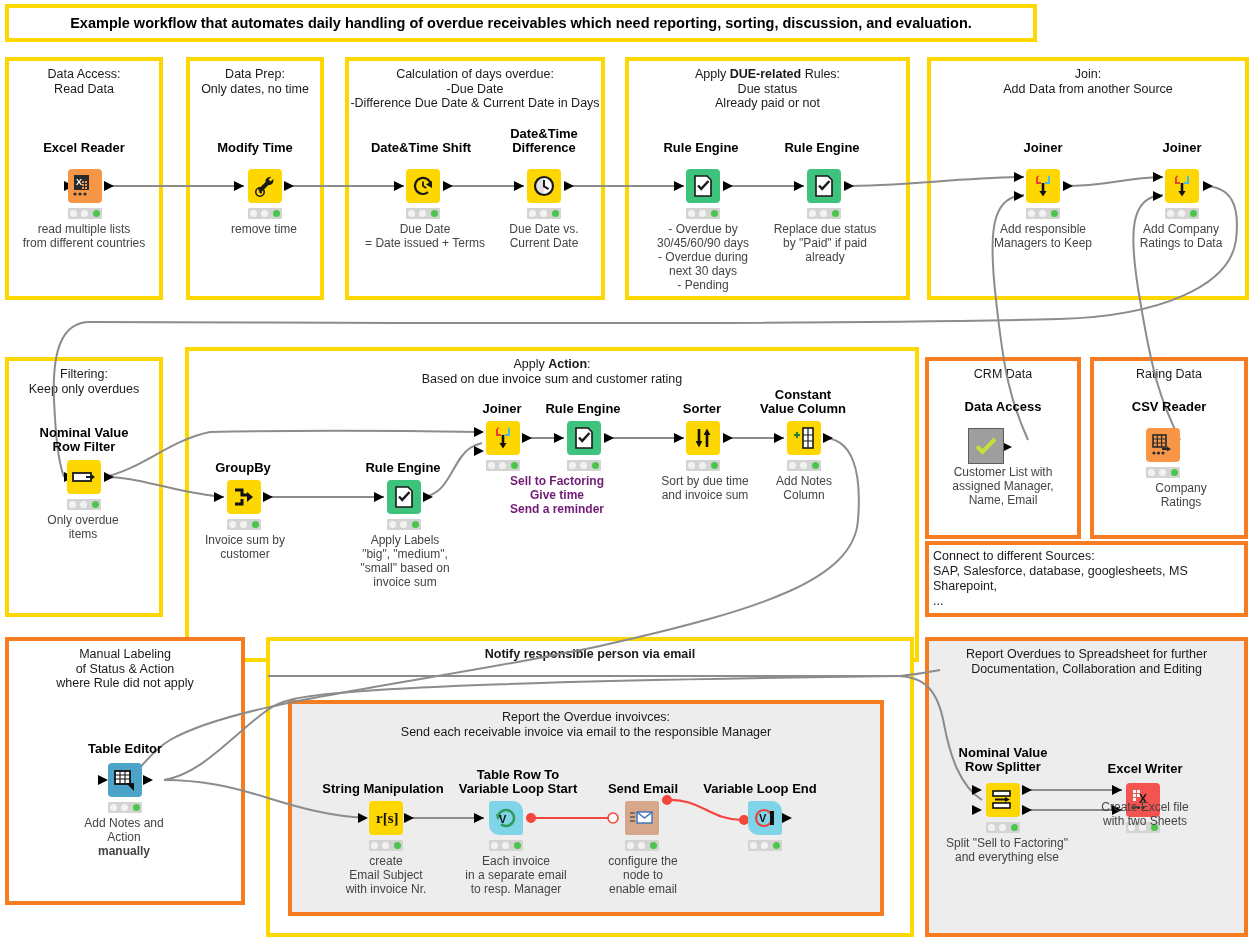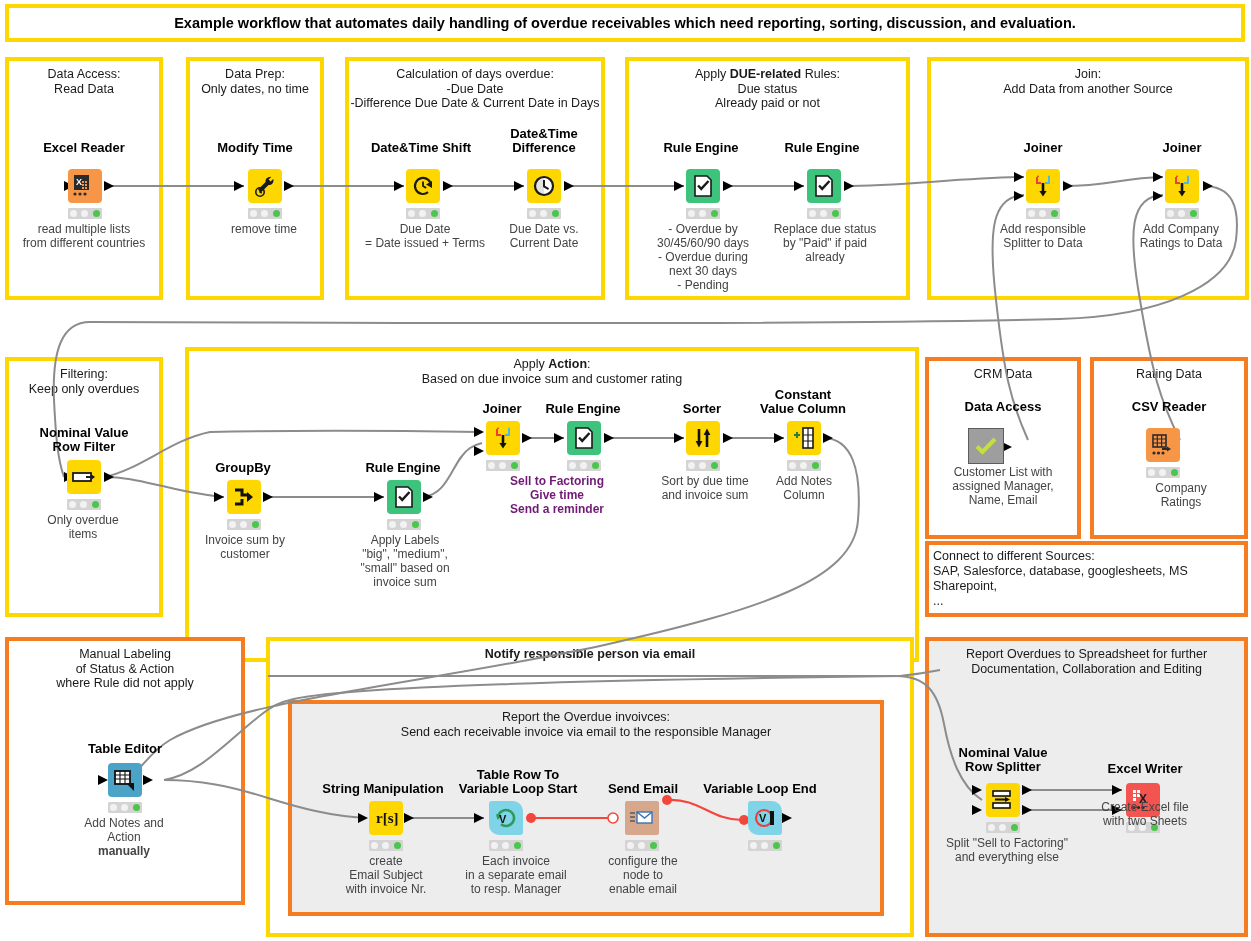--- a/index.html
+++ b/index.html
@@ -11,21 +11,21 @@
   .panel.yellow{border:4px solid #FFD700;}
   .panel.orange{border:4px solid #F57C20;}
   .panel.grey{background:#EDEDED;}
   .ptitle{position:absolute;left:0;right:0;top:6px;text-align:center;
           font-size:12.5px;color:#1a1a1a;line-height:14.5px;pointer-events:none;}
   .ptitle b{font-weight:bold;}
   .ptitle.bold{font-weight:bold;}
   .ptext{position:absolute;font-size:12.5px;color:#1a1a1a;line-height:15px;}
 
   
-  #banner{position:absolute;left:5px;top:4px;width:1240px;height:38px;
+  #banner{position:absolute;left:5px;top:4px;width:1032px;height:38px;
           box-sizing:border-box;border:4px solid #FFD700;background:#fff;}
   #banner .t{font-weight:bold;font-size:14.5px;text-align:center;line-height:30px;color:#000;}
 
   
   .node{position:absolute;width:34px;height:34px;border-radius:4px;
         display:flex;align-items:center;justify-content:center;}
   .node.loop{border-radius:3px;}
   .node svg{display:block;}
   .nodelabel{position:absolute;text-align:center;font-weight:bold;font-size:13px;
              color:#000;line-height:13.5px;}
@@ -395,21 +395,21 @@
         </svg>
     </span>
   </div>
   <div class="status" style="left:1026px;top:208px;">
       <i></i>
       <i></i>
       <i class="on"></i>
     </div>
   <div class="nodedesc" style="left:972px;top:222px;width:142px;">
     <div>Add responsible</div>
-      <div>Splitter to Data</div>
+      <div>Managers to Keep</div>
   </div>
 
   <div class="nodelabel" style="left:1117px;top:141px;width:130px;">Joiner</div>
   <div class="node" style="left:1165px;top:169px;background:#FFD700;">
     <span>
       <svg width="24" height="24" viewBox="0 0 24 24">
           <path d="M6 3v6h4" stroke="#E8403A" stroke-width="2" fill="none"></path>
           <polygon points="5.8,3 8.2,3 7,1 " fill="#E8403A"></polygon>
           <path d="M18 3v6h-4" stroke="#4AB8E8" stroke-width="2" fill="none"></path>
           <polygon points="16.8,3 19.2,3 18,1" fill="#4AB8E8"></polygon>

